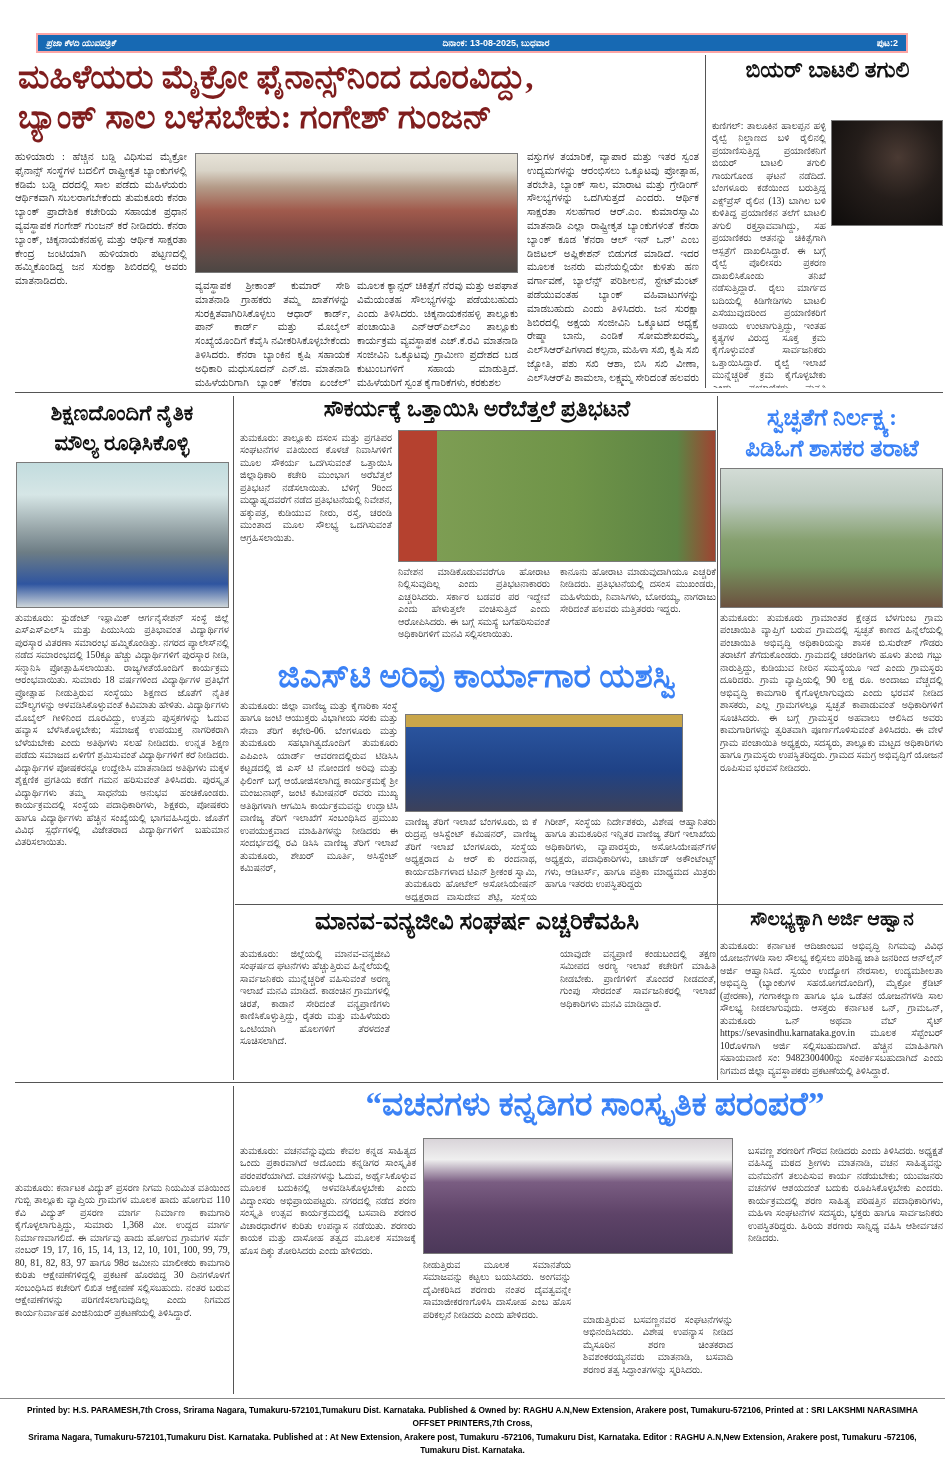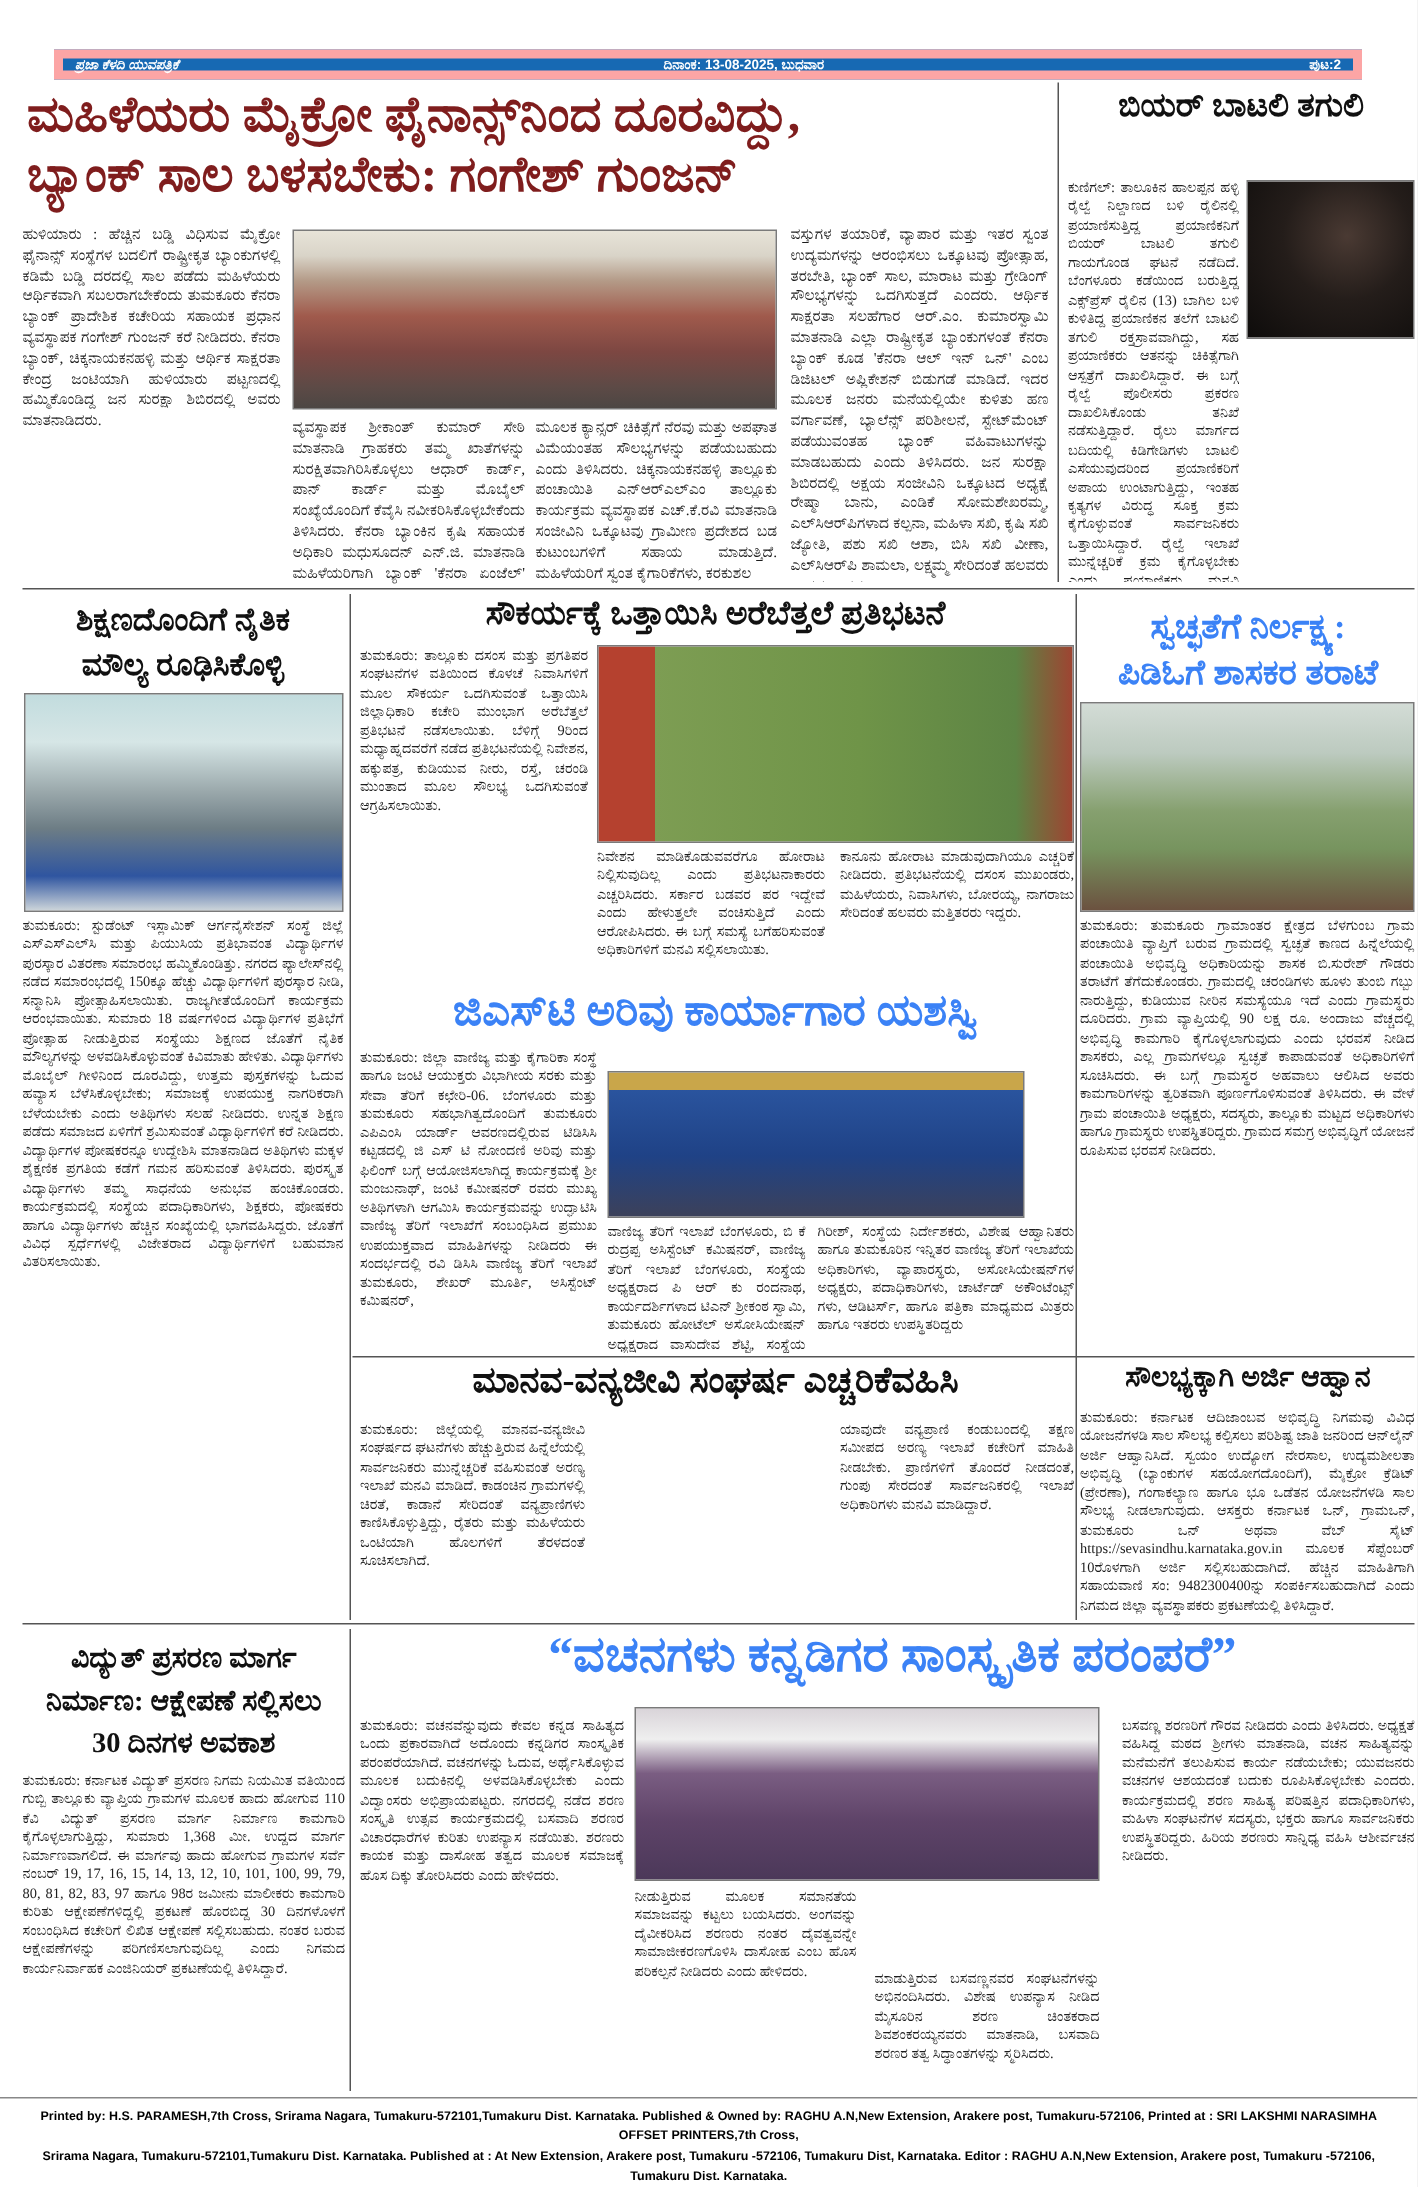--- a/index.html
+++ b/index.html
@@ -1,20 +1,20 @@
 <!DOCTYPE html>
 <html><head>
 <meta charset="utf-8">
 <style>
   html,body{margin:0;padding:0;background:#e9e9e9;}
   .page{position:relative;width:945px;height:1458px;background:#ffffff;margin:0 auto;
         font-family:"Liberation Serif", serif;color:#1c1c1c;overflow:hidden;}
   .abs{position:absolute;}
   
-  .masthead{background:#1769b3;border:6px solid #fca5a5;color:#ffffff;
+  .masthead{background:#1769b3;border:2px solid #fca5a5;color:#ffffff;
             display:flex;align-items:center;justify-content:space-between;
             font-family:"Liberation Sans", sans-serif;font-size:9px;padding:0 8px;box-sizing:border-box;}
   .masthead .left{font-style:italic;font-weight:bold;}
   .masthead .center{font-weight:bold;}
   .masthead .right{font-weight:bold;}
   
   .hl-red-main{color:#7f1d1d;font-weight:bold;font-size:33px;line-height:1.22;letter-spacing:0px;}
   .hl-red{color:#3b82f6;font-weight:bold;text-align:center;}
   .hl-black{color:#111111;font-weight:bold;text-align:center;}
   
@@ -86,42 +86,37 @@
   <div class="abs bt-sm" style="left:398px;top:566px;width:152px;height:88px;">ನಿವೇಶನ ಮಾಡಿಕೊಡುವವರೆಗೂ ಹೋರಾಟ ನಿಲ್ಲಿಸುವುದಿಲ್ಲ ಎಂದು ಪ್ರತಿಭಟನಾಕಾರರು ಎಚ್ಚರಿಸಿದರು. ಸರ್ಕಾರ ಬಡವರ ಪರ ಇದ್ದೇವೆ ಎಂದು ಹೇಳುತ್ತಲೇ ವಂಚಿಸುತ್ತಿದೆ ಎಂದು ಆರೋಪಿಸಿದರು. ಈ ಬಗ್ಗೆ ಸಮಸ್ಯೆ ಬಗೆಹರಿಸುವಂತೆ ಅಧಿಕಾರಿಗಳಿಗೆ ಮನವಿ ಸಲ್ಲಿಸಲಾಯಿತು.</div>
   <div class="abs bt-sm" style="left:560px;top:566px;width:156px;height:88px;">ಕಾನೂನು ಹೋರಾಟ ಮಾಡುವುದಾಗಿಯೂ ಎಚ್ಚರಿಕೆ ನೀಡಿದರು. ಪ್ರತಿಭಟನೆಯಲ್ಲಿ ದಸಂಸ ಮುಖಂಡರು, ಮಹಿಳೆಯರು, ನಿವಾಸಿಗಳು, ಬೋರಯ್ಯ, ನಾಗರಾಜು ಸೇರಿದಂತೆ ಹಲವರು ಮತ್ತಿತರರು ಇದ್ದರು.</div>
 
   <div class="abs hl-red" style="left:722px;top:402px;width:220px;font-size:23px;line-height:1.35;">
     <div>ಸ್ವಚ್ಛತೆಗೆ ನಿರ್ಲಕ್ಷ್ಯ:</div>
     <div>ಪಿಡಿಓಗೆ ಶಾಸಕರ ತರಾಟೆ</div>
   </div>
   <div class="abs photo ph-road" style="left:720px;top:468px;width:223px;height:140px;"></div>
   <div class="abs bt-sm" style="left:720px;top:612px;width:223px;height:288px;">ತುಮಕೂರು: ತುಮಕೂರು ಗ್ರಾಮಾಂತರ ಕ್ಷೇತ್ರದ ಬೆಳಗುಂಬ ಗ್ರಾಮ ಪಂಚಾಯಿತಿ ವ್ಯಾಪ್ತಿಗೆ ಬರುವ ಗ್ರಾಮದಲ್ಲಿ ಸ್ವಚ್ಛತೆ ಕಾಣದ ಹಿನ್ನೆಲೆಯಲ್ಲಿ ಪಂಚಾಯಿತಿ ಅಭಿವೃದ್ಧಿ ಅಧಿಕಾರಿಯನ್ನು ಶಾಸಕ ಬಿ.ಸುರೇಶ್ ಗೌಡರು ತರಾಟೆಗೆ ತೆಗೆದುಕೊಂಡರು. ಗ್ರಾಮದಲ್ಲಿ ಚರಂಡಿಗಳು ಹೂಳು ತುಂಬಿ ಗಬ್ಬು ನಾರುತ್ತಿದ್ದು, ಕುಡಿಯುವ ನೀರಿನ ಸಮಸ್ಯೆಯೂ ಇದೆ ಎಂದು ಗ್ರಾಮಸ್ಥರು ದೂರಿದರು. ಗ್ರಾಮ ವ್ಯಾಪ್ತಿಯಲ್ಲಿ 90 ಲಕ್ಷ ರೂ. ಅಂದಾಜು ವೆಚ್ಚದಲ್ಲಿ ಅಭಿವೃದ್ಧಿ ಕಾಮಗಾರಿ ಕೈಗೊಳ್ಳಲಾಗುವುದು ಎಂದು ಭರವಸೆ ನೀಡಿದ ಶಾಸಕರು, ಎಲ್ಲ ಗ್ರಾಮಗಳಲ್ಲೂ ಸ್ವಚ್ಛತೆ ಕಾಪಾಡುವಂತೆ ಅಧಿಕಾರಿಗಳಿಗೆ ಸೂಚಿಸಿದರು. ಈ ಬಗ್ಗೆ ಗ್ರಾಮಸ್ಥರ ಅಹವಾಲು ಆಲಿಸಿದ ಅವರು ಕಾಮಗಾರಿಗಳನ್ನು ತ್ವರಿತವಾಗಿ ಪೂರ್ಣಗೊಳಿಸುವಂತೆ ತಿಳಿಸಿದರು. ಈ ವೇಳೆ ಗ್ರಾಮ ಪಂಚಾಯಿತಿ ಅಧ್ಯಕ್ಷರು, ಸದಸ್ಯರು, ತಾಲ್ಲೂಕು ಮಟ್ಟದ ಅಧಿಕಾರಿಗಳು ಹಾಗೂ ಗ್ರಾಮಸ್ಥರು ಉಪಸ್ಥಿತರಿದ್ದರು. ಗ್ರಾಮದ ಸಮಗ್ರ ಅಭಿವೃದ್ಧಿಗೆ ಯೋಜನೆ ರೂಪಿಸುವ ಭರವಸೆ ನೀಡಿದರು.</div>
 
-  <div class="abs hl-red" style="left:238px;top:658px;width:478px;font-size:29px;">ಜಿಎಸ್‌ಟಿ ಅರಿವು ಕಾರ್ಯಾಗಾರ ಯಶಸ್ವಿ</div>
+  <div class="abs hl-red" style="left:238px;top:658px;width:478px;font-size:33px;">ಜಿಎಸ್‌ಟಿ ಅರಿವು ಕಾರ್ಯಾಗಾರ ಯಶಸ್ವಿ</div>
   <div class="abs photo ph-gst" style="left:405px;top:714px;width:278px;height:98px;"></div>
   <div class="abs bt-sm" style="left:240px;top:700px;width:158px;height:202px;">ತುಮಕೂರು: ಜಿಲ್ಲಾ ವಾಣಿಜ್ಯ ಮತ್ತು ಕೈಗಾರಿಕಾ ಸಂಸ್ಥೆ ಹಾಗೂ ಜಂಟಿ ಆಯುಕ್ತರು ವಿಭಾಗೀಯ ಸರಕು ಮತ್ತು ಸೇವಾ ತೆರಿಗೆ ಕಛೇರಿ-06. ಬೆಂಗಳೂರು ಮತ್ತು ತುಮಕೂರು ಸಹಭಾಗಿತ್ವದೊಂದಿಗೆ ತುಮಕೂರು ಎಪಿಎಂಸಿ ಯಾರ್ಡ್ ಆವರಣದಲ್ಲಿರುವ ಟಿಡಿಸಿಸಿ ಕಟ್ಟಡದಲ್ಲಿ ಜಿ ಎಸ್ ಟಿ ನೋಂದಣಿ ಅರಿವು ಮತ್ತು ಫಿಲಿಂಗ್ ಬಗ್ಗೆ ಆಯೋಜಿಸಲಾಗಿದ್ದ ಕಾರ್ಯಕ್ರಮಕ್ಕೆ ಶ್ರೀ ಮಂಜುನಾಥ್, ಜಂಟಿ ಕಮೀಷನರ್ ರವರು ಮುಖ್ಯ ಅತಿಥಿಗಳಾಗಿ ಆಗಮಿಸಿ ಕಾರ್ಯಕ್ರಮವನ್ನು ಉದ್ಘಾಟಿಸಿ ವಾಣಿಜ್ಯ ತೆರಿಗೆ ಇಲಾಖೆಗೆ ಸಂಬಂಧಿಸಿದ ಪ್ರಮುಖ ಉಪಯುಕ್ತವಾದ ಮಾಹಿತಿಗಳನ್ನು ನೀಡಿದರು ಈ ಸಂದರ್ಭದಲ್ಲಿ ರವಿ ಡಿಸಿಸಿ ವಾಣಿಜ್ಯ ತೆರಿಗೆ ಇಲಾಖೆ ತುಮಕೂರು, ಶೇಖರ್ ಮೂರ್ತಿ, ಅಸಿಸ್ಟೆಂಟ್ ಕಮಿಷನರ್,</div>
   <div class="abs bt-sm" style="left:405px;top:816px;width:132px;height:86px;">ವಾಣಿಜ್ಯ ತೆರಿಗೆ ಇಲಾಖೆ ಬೆಂಗಳೂರು, ಬಿ ಕೆ ರುದ್ರಪ್ಪ ಅಸಿಸ್ಟೆಂಟ್ ಕಮಿಷನರ್, ವಾಣಿಜ್ಯ ತೆರಿಗೆ ಇಲಾಖೆ ಬೆಂಗಳೂರು, ಸಂಸ್ಥೆಯ ಅಧ್ಯಕ್ಷರಾದ ಪಿ ಆರ್ ಕು ರಂದನಾಥ, ಕಾರ್ಯದರ್ಶಿಗಳಾದ ಟಿಎನ್ ಶ್ರೀಕಂಠ ಸ್ವಾಮಿ, ತುಮಕೂರು ಹೋಟೆಲ್ ಅಸೋಸಿಯೇಷನ್ ಅಧ್ಯಕ್ಷರಾದ ವಾಸುದೇವ ಶೆಟ್ಟಿ, ಸಂಸ್ಥೆಯ ನಿಕಟ ಪೂರ್ವ ಅಧ್ಯಕ್ಷರಾದ ಟಿ ಜೆ</div>
   <div class="abs bt-sm" style="left:545px;top:816px;width:171px;height:86px;">ಗಿರೀಶ್, ಸಂಸ್ಥೆಯ ನಿರ್ದೇಶಕರು, ವಿಶೇಷ ಆಹ್ವಾನಿತರು ಹಾಗೂ ತುಮಕೂರಿನ ಇನ್ನಿತರ ವಾಣಿಜ್ಯ ತೆರಿಗೆ ಇಲಾಖೆಯ ಅಧಿಕಾರಿಗಳು, ವ್ಯಾಪಾರಸ್ಥರು, ಅಸೋಸಿಯೇಷನ್‌ಗಳ ಅಧ್ಯಕ್ಷರು, ಪದಾಧಿಕಾರಿಗಳು, ಚಾರ್ಟೆಡ್ ಅಕೌಂಟೆಂಟ್ಸ್ ಗಳು, ಆಡಿಟರ್ಸ್, ಹಾಗೂ ಪತ್ರಿಕಾ ಮಾಧ್ಯಮದ ಮಿತ್ರರು ಹಾಗೂ ಇತರರು ಉಪಸ್ಥಿತರಿದ್ದರು</div>
 
   <div class="abs hrule" style="left:235px;top:904px;width:708px;"></div>
 
   <div class="abs hl-black" style="left:238px;top:908px;width:478px;font-size:24px;">ಮಾನವ-ವನ್ಯಜೀವಿ ಸಂಘರ್ಷ ಎಚ್ಚರಿಕೆವಹಿಸಿ</div>
   <div class="abs bt-sm" style="left:240px;top:948px;width:150px;height:126px;">ತುಮಕೂರು: ಜಿಲ್ಲೆಯಲ್ಲಿ ಮಾನವ-ವನ್ಯಜೀವಿ ಸಂಘರ್ಷದ ಘಟನೆಗಳು ಹೆಚ್ಚುತ್ತಿರುವ ಹಿನ್ನೆಲೆಯಲ್ಲಿ ಸಾರ್ವಜನಿಕರು ಮುನ್ನೆಚ್ಚರಿಕೆ ವಹಿಸುವಂತೆ ಅರಣ್ಯ ಇಲಾಖೆ ಮನವಿ ಮಾಡಿದೆ. ಕಾಡಂಚಿನ ಗ್ರಾಮಗಳಲ್ಲಿ ಚಿರತೆ, ಕಾಡಾನೆ ಸೇರಿದಂತೆ ವನ್ಯಪ್ರಾಣಿಗಳು ಕಾಣಿಸಿಕೊಳ್ಳುತ್ತಿದ್ದು, ರೈತರು ಮತ್ತು ಮಹಿಳೆಯರು ಒಂಟಿಯಾಗಿ ಹೊಲಗಳಿಗೆ ತೆರಳದಂತೆ ಸೂಚಿಸಲಾಗಿದೆ.</div>
   <div class="abs bt-sm" style="left:560px;top:948px;width:156px;height:126px;">ಯಾವುದೇ ವನ್ಯಪ್ರಾಣಿ ಕಂಡುಬಂದಲ್ಲಿ ತಕ್ಷಣ ಸಮೀಪದ ಅರಣ್ಯ ಇಲಾಖೆ ಕಚೇರಿಗೆ ಮಾಹಿತಿ ನೀಡಬೇಕು. ಪ್ರಾಣಿಗಳಿಗೆ ತೊಂದರೆ ನೀಡದಂತೆ, ಗುಂಪು ಸೇರದಂತೆ ಸಾರ್ವಜನಿಕರಲ್ಲಿ ಇಲಾಖೆ ಅಧಿಕಾರಿಗಳು ಮನವಿ ಮಾಡಿದ್ದಾರೆ.</div>
 
   <div class="abs hl-black" style="left:722px;top:908px;width:220px;font-size:19px;">ಸೌಲಭ್ಯಕ್ಕಾಗಿ ಅರ್ಜಿ ಆಹ್ವಾನ</div>
   <div class="abs bt-sm" style="left:720px;top:940px;width:223px;height:142px;">ತುಮಕೂರು: ಕರ್ನಾಟಕ ಆದಿಜಾಂಬವ ಅಭಿವೃದ್ಧಿ ನಿಗಮವು ವಿವಿಧ ಯೋಜನೆಗಳಡಿ ಸಾಲ ಸೌಲಭ್ಯ ಕಲ್ಪಿಸಲು ಪರಿಶಿಷ್ಟ ಜಾತಿ ಜನರಿಂದ ಆನ್‌ಲೈನ್ ಅರ್ಜಿ ಆಹ್ವಾನಿಸಿದೆ. ಸ್ವಯಂ ಉದ್ಯೋಗ ನೇರಸಾಲ, ಉದ್ಯಮಶೀಲತಾ ಅಭಿವೃದ್ಧಿ (ಬ್ಯಾಂಕುಗಳ ಸಹಯೋಗದೊಂದಿಗೆ), ಮೈಕ್ರೋ ಕ್ರೆಡಿಟ್ (ಪ್ರೇರಣಾ), ಗಂಗಾಕಲ್ಯಾಣ ಹಾಗೂ ಭೂ ಒಡೆತನ ಯೋಜನೆಗಳಡಿ ಸಾಲ ಸೌಲಭ್ಯ ನೀಡಲಾಗುವುದು. ಆಸಕ್ತರು ಕರ್ನಾಟಕ ಒನ್, ಗ್ರಾಮಒನ್, ತುಮಕೂರು ಒನ್ ಅಥವಾ ವೆಬ್ ಸೈಟ್ https://sevasindhu.karnataka.gov.in ಮೂಲಕ ಸೆಪ್ಟೆಂಬರ್ 10ರೊಳಗಾಗಿ ಅರ್ಜಿ ಸಲ್ಲಿಸಬಹುದಾಗಿದೆ. ಹೆಚ್ಚಿನ ಮಾಹಿತಿಗಾಗಿ ಸಹಾಯವಾಣಿ ಸಂ: 9482300400ನ್ನು ಸಂಪರ್ಕಿಸಬಹುದಾಗಿದೆ ಎಂದು ನಿಗಮದ ಜಿಲ್ಲಾ ವ್ಯವಸ್ಥಾಪಕರು ಪ್ರಕಟಣೆಯಲ್ಲಿ ತಿಳಿಸಿದ್ದಾರೆ.</div>
 
   <div class="abs hrule" style="left:15px;top:1082px;width:928px;"></div>
 
-  <div class="abs hl-black" style="left:15px;top:1092px;width:215px;font-size:19px;line-height:1.5;">
-    <div>ವಿದ್ಯುತ್ ಪ್ರಸರಣ ಮಾರ್ಗ</div>
-    <div>ನಿರ್ಮಾಣ: ಆಕ್ಷೇಪಣೆ ಸಲ್ಲಿಸಲು</div>
-    <div>30 ದಿನಗಳ ಅವಕಾಶ</div>
-  </div>
   <div class="abs bt-sm" style="left:15px;top:1182px;width:215px;height:212px;">ತುಮಕೂರು: ಕರ್ನಾಟಕ ವಿದ್ಯುತ್ ಪ್ರಸರಣ ನಿಗಮ ನಿಯಮಿತ ವತಿಯಿಂದ ಗುಬ್ಬಿ ತಾಲ್ಲೂಕು ವ್ಯಾಪ್ತಿಯ ಗ್ರಾಮಗಳ ಮೂಲಕ ಹಾದು ಹೋಗುವ 110 ಕೆವಿ ವಿದ್ಯುತ್ ಪ್ರಸರಣ ಮಾರ್ಗ ನಿರ್ಮಾಣ ಕಾಮಗಾರಿ ಕೈಗೊಳ್ಳಲಾಗುತ್ತಿದ್ದು, ಸುಮಾರು 1,368 ಮೀ. ಉದ್ದದ ಮಾರ್ಗ ನಿರ್ಮಾಣವಾಗಲಿದೆ. ಈ ಮಾರ್ಗವು ಹಾದು ಹೋಗುವ ಗ್ರಾಮಗಳ ಸರ್ವೆ ನಂಬರ್ 19, 17, 16, 15, 14, 13, 12, 10, 101, 100, 99, 79, 80, 81, 82, 83, 97 ಹಾಗೂ 98ರ ಜಮೀನು ಮಾಲೀಕರು ಕಾಮಗಾರಿ ಕುರಿತು ಆಕ್ಷೇಪಣೆಗಳಿದ್ದಲ್ಲಿ ಪ್ರಕಟಣೆ ಹೊರಬಿದ್ದ 30 ದಿನಗಳೊಳಗೆ ಸಂಬಂಧಿಸಿದ ಕಚೇರಿಗೆ ಲಿಖಿತ ಆಕ್ಷೇಪಣೆ ಸಲ್ಲಿಸಬಹುದು. ನಂತರ ಬರುವ ಆಕ್ಷೇಪಣೆಗಳನ್ನು ಪರಿಗಣಿಸಲಾಗುವುದಿಲ್ಲ ಎಂದು ನಿಗಮದ ಕಾರ್ಯನಿರ್ವಾಹಕ ಎಂಜಿನಿಯರ್ ಪ್ರಕಟಣೆಯಲ್ಲಿ ತಿಳಿಸಿದ್ದಾರೆ.</div>
 
   <div class="abs vrule" style="left:233px;top:1086px;height:308px;"></div>
 
   <div class="abs hl-red" style="left:250px;top:1086px;width:690px;font-size:33px;">“ವಚನಗಳು ಕನ್ನಡಿಗರ ಸಾಂಸ್ಕೃತಿಕ ಪರಂಪರೆ”</div>
   <div class="abs photo ph-vachana" style="left:423px;top:1138px;width:310px;height:116px;"></div>
   <div class="abs bt-sm" style="left:240px;top:1145px;width:176px;height:248px;">ತುಮಕೂರು: ವಚನವೆನ್ನುವುದು ಕೇವಲ ಕನ್ನಡ ಸಾಹಿತ್ಯದ ಒಂದು ಪ್ರಕಾರವಾಗಿದೆ ಅದೊಂದು ಕನ್ನಡಿಗರ ಸಾಂಸ್ಕೃತಿಕ ಪರಂಪರೆಯಾಗಿದೆ. ವಚನಗಳನ್ನು ಓದುವ, ಅರ್ಥೈಸಿಕೊಳ್ಳುವ ಮೂಲಕ ಬದುಕಿನಲ್ಲಿ ಅಳವಡಿಸಿಕೊಳ್ಳಬೇಕು ಎಂದು ವಿದ್ವಾಂಸರು ಅಭಿಪ್ರಾಯಪಟ್ಟರು. ನಗರದಲ್ಲಿ ನಡೆದ ಶರಣ ಸಂಸ್ಕೃತಿ ಉತ್ಸವ ಕಾರ್ಯಕ್ರಮದಲ್ಲಿ ಬಸವಾದಿ ಶರಣರ ವಿಚಾರಧಾರೆಗಳ ಕುರಿತು ಉಪನ್ಯಾಸ ನಡೆಯಿತು. ಶರಣರು ಕಾಯಕ ಮತ್ತು ದಾಸೋಹ ತತ್ವದ ಮೂಲಕ ಸಮಾಜಕ್ಕೆ ಹೊಸ ದಿಕ್ಕು ತೋರಿಸಿದರು ಎಂದು ಹೇಳಿದರು.</div>
   <div class="abs bt-sm" style="left:423px;top:1259px;width:148px;height:134px;">ನೀಡುತ್ತಿರುವ ಮೂಲಕ ಸಮಾನತೆಯ ಸಮಾಜವನ್ನು ಕಟ್ಟಲು ಬಯಸಿದರು. ಅಂಗವನ್ನು ದೈವೀಕರಿಸಿದ ಶರಣರು ನಂತರ ದೈವತ್ವವನ್ನೇ ಸಾಮಾಜೀಕರಣಗೊಳಿಸಿ ದಾಸೋಹ ಎಂಬ ಹೊಸ ಪರಿಕಲ್ಪನೆ ನೀಡಿದರು ಎಂದು ಹೇಳಿದರು.</div>
   <div class="abs bt-sm" style="left:583px;top:1314px;width:150px;height:134px;">ಮಾಡುತ್ತಿರುವ ಬಸವಣ್ಣನವರ ಸಂಘಟನೆಗಳನ್ನು ಅಭಿನಂದಿಸಿದರು. ವಿಶೇಷ ಉಪನ್ಯಾಸ ನೀಡಿದ ಮೈಸೂರಿನ ಶರಣ ಚಿಂತಕರಾದ ಶಿವಶಂಕರಯ್ಯನವರು ಮಾತನಾಡಿ, ಬಸವಾದಿ ಶರಣರ ತತ್ವ ಸಿದ್ಧಾಂತಗಳನ್ನು ಸ್ಮರಿಸಿದರು.</div>
   <div class="abs bt-sm" style="left:748px;top:1145px;width:195px;height:248px;">ಬಸವಣ್ಣ ಶರಣರಿಗೆ ಗೌರವ ನೀಡಿದರು ಎಂದು ತಿಳಿಸಿದರು. ಅಧ್ಯಕ್ಷತೆ ವಹಿಸಿದ್ದ ಮಠದ ಶ್ರೀಗಳು ಮಾತನಾಡಿ, ವಚನ ಸಾಹಿತ್ಯವನ್ನು ಮನೆಮನೆಗೆ ತಲುಪಿಸುವ ಕಾರ್ಯ ನಡೆಯಬೇಕು; ಯುವಜನರು ವಚನಗಳ ಆಶಯದಂತೆ ಬದುಕು ರೂಪಿಸಿಕೊಳ್ಳಬೇಕು ಎಂದರು. ಕಾರ್ಯಕ್ರಮದಲ್ಲಿ ಶರಣ ಸಾಹಿತ್ಯ ಪರಿಷತ್ತಿನ ಪದಾಧಿಕಾರಿಗಳು, ಮಹಿಳಾ ಸಂಘಟನೆಗಳ ಸದಸ್ಯರು, ಭಕ್ತರು ಹಾಗೂ ಸಾರ್ವಜನಿಕರು ಉಪಸ್ಥಿತರಿದ್ದರು. ಹಿರಿಯ ಶರಣರು ಸಾನ್ನಿಧ್ಯ ವಹಿಸಿ ಆಶೀರ್ವಚನ ನೀಡಿದರು.</div>

